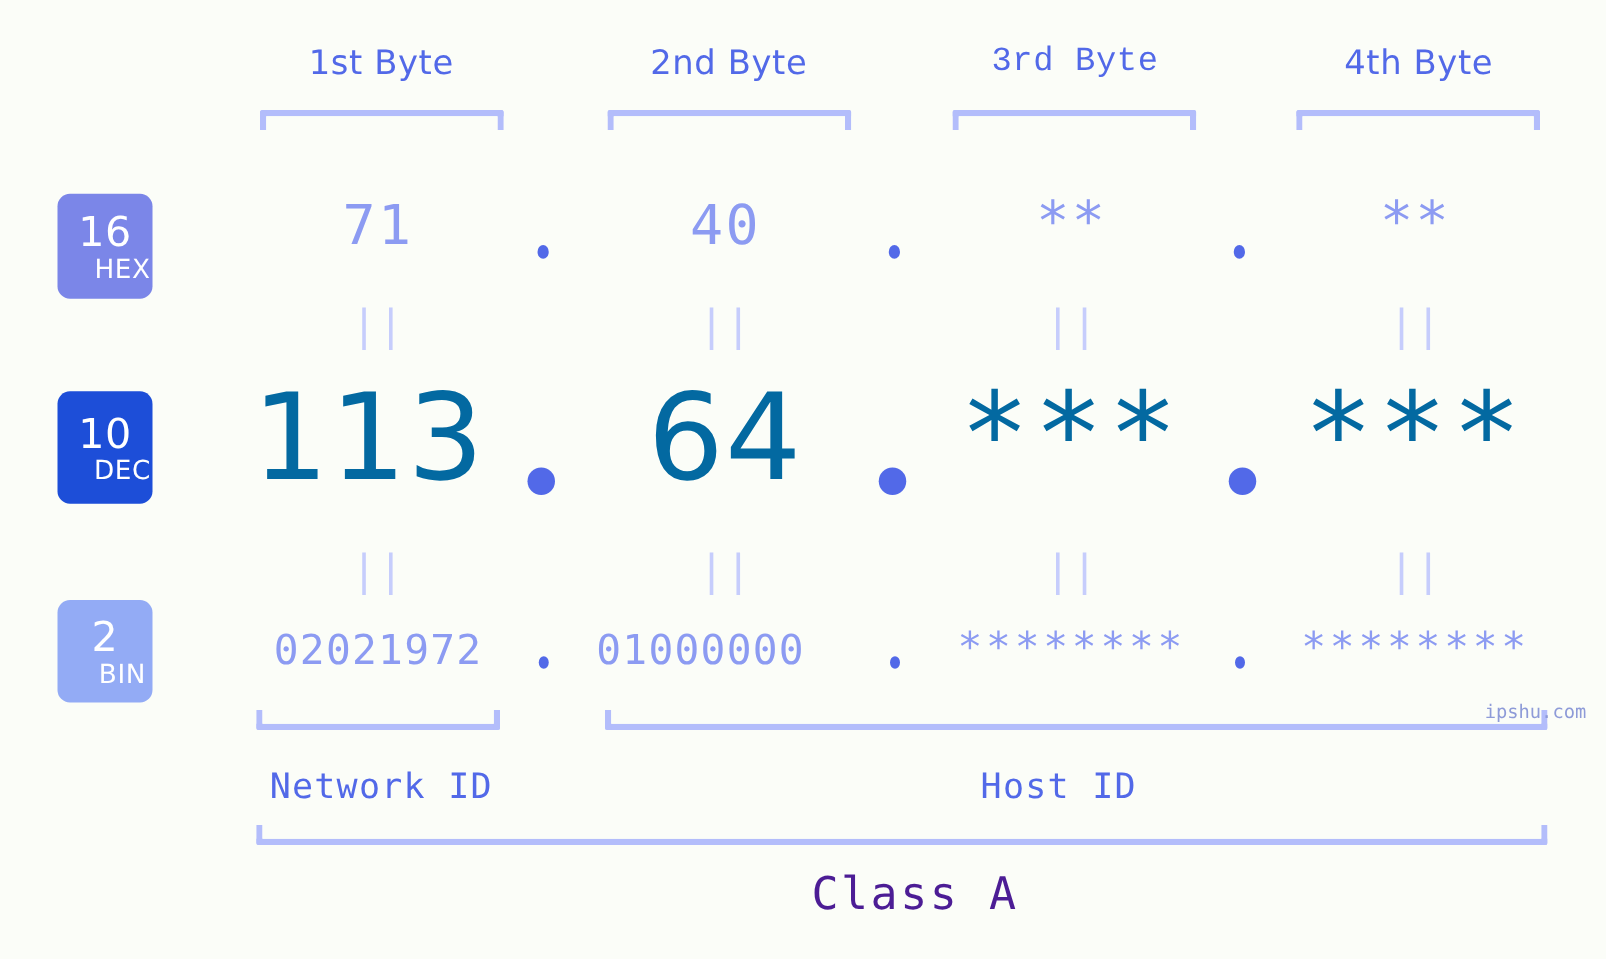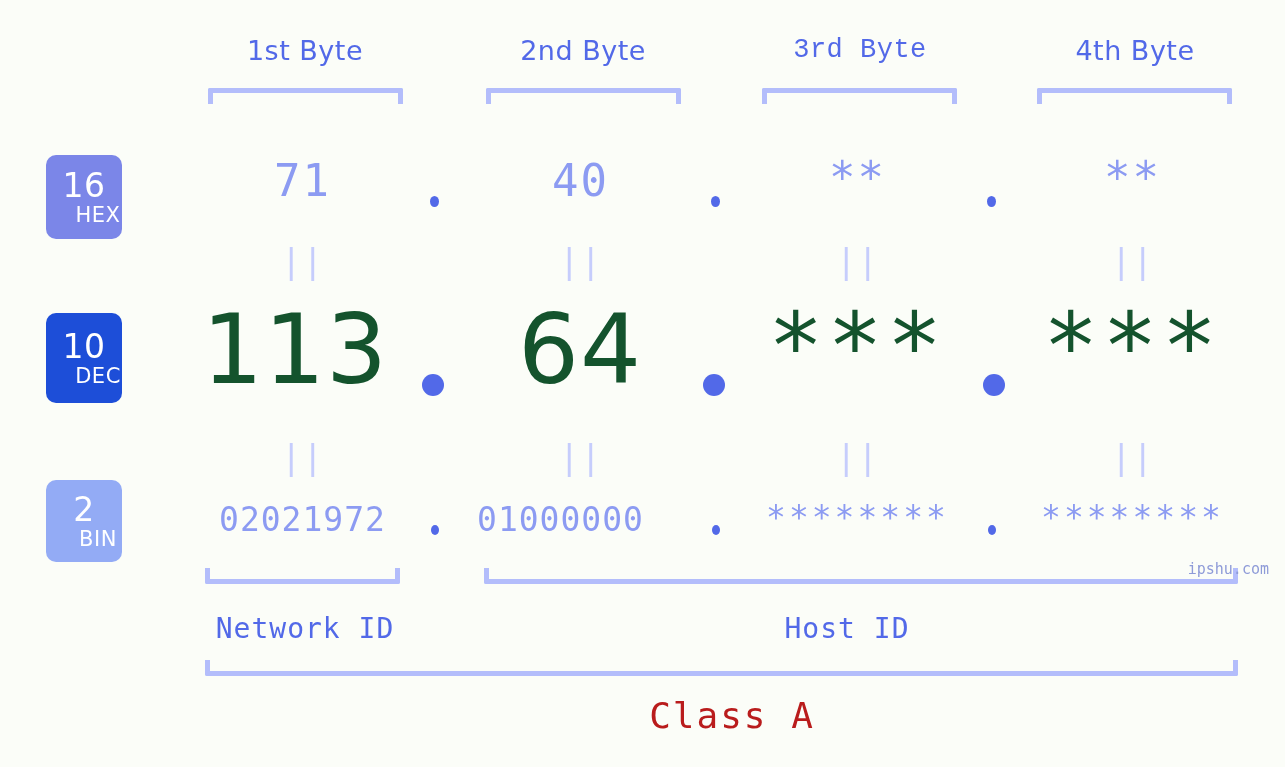--- a/index.html
+++ b/index.html
@@ -92,21 +92,21 @@
   .row-hex .val {
     font-family: "DejaVu Sans Mono", monospace;
     font-size: 44px;
     color: #8c9bf2;
     letter-spacing: 2px;
   }
 
   .row-dec .val {
     font-family: "DejaVu Sans", sans-serif;
     font-size: 96px;
-    color: #14532d;
+    color: #0369a1;
     letter-spacing: 1px;
     line-height: 1;
   }
   .row-dec .val.masked {
     font-family: "DejaVu Sans Mono", monospace;
     font-size: 92px;
     letter-spacing: 4px;
   }
 
   .row-bin .val {
@@ -150,21 +150,21 @@
     color: #5269e8;
     text-align: center;
     white-space: nowrap;
     letter-spacing: 1px;
   }
 
   .class-label {
     position: absolute;
     font-family: "DejaVu Sans Mono", monospace;
     font-size: 36px;
-    color: #b91c1c;
+    color: #4c1d95;
     text-align: center;
     white-space: nowrap;
     letter-spacing: 2px;
   }
 
   
   .watermark {
     position: absolute;
     right: 16px;
     bottom: 24px;

